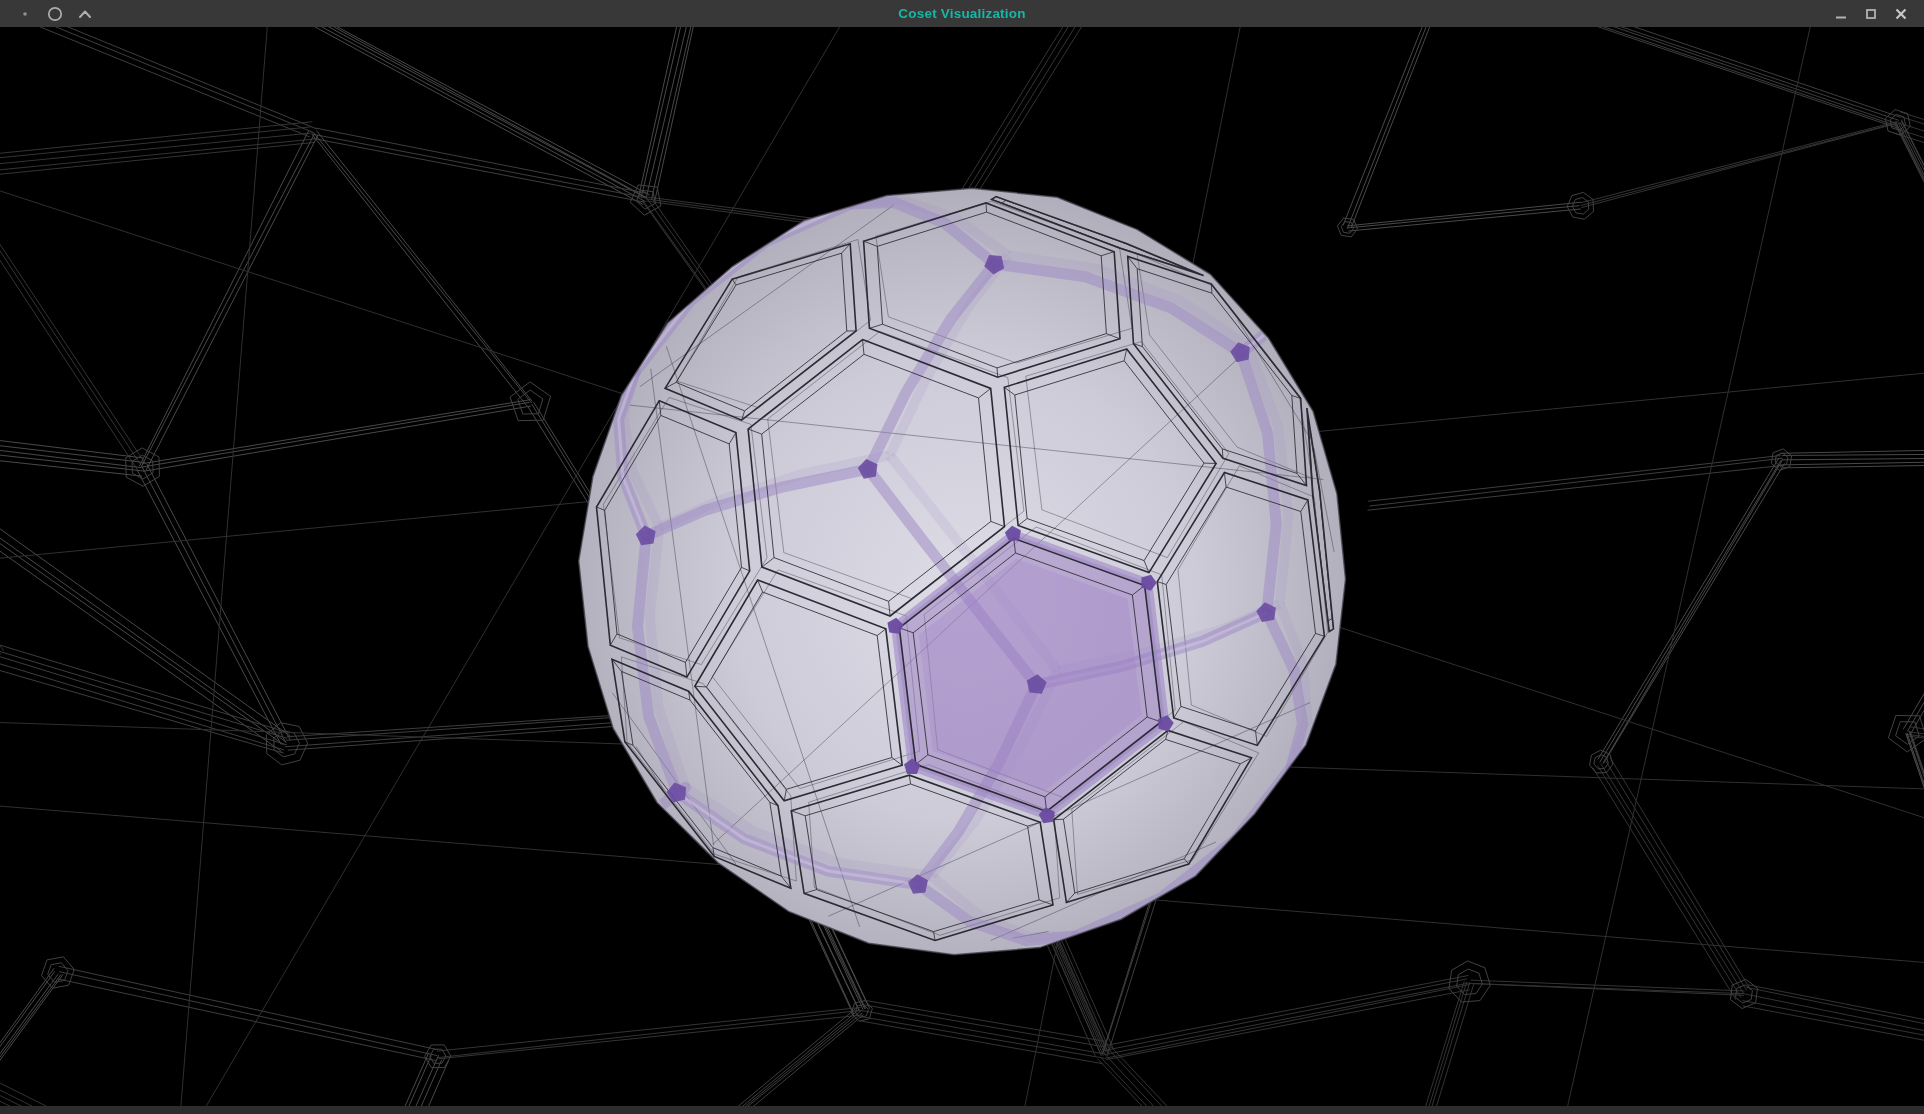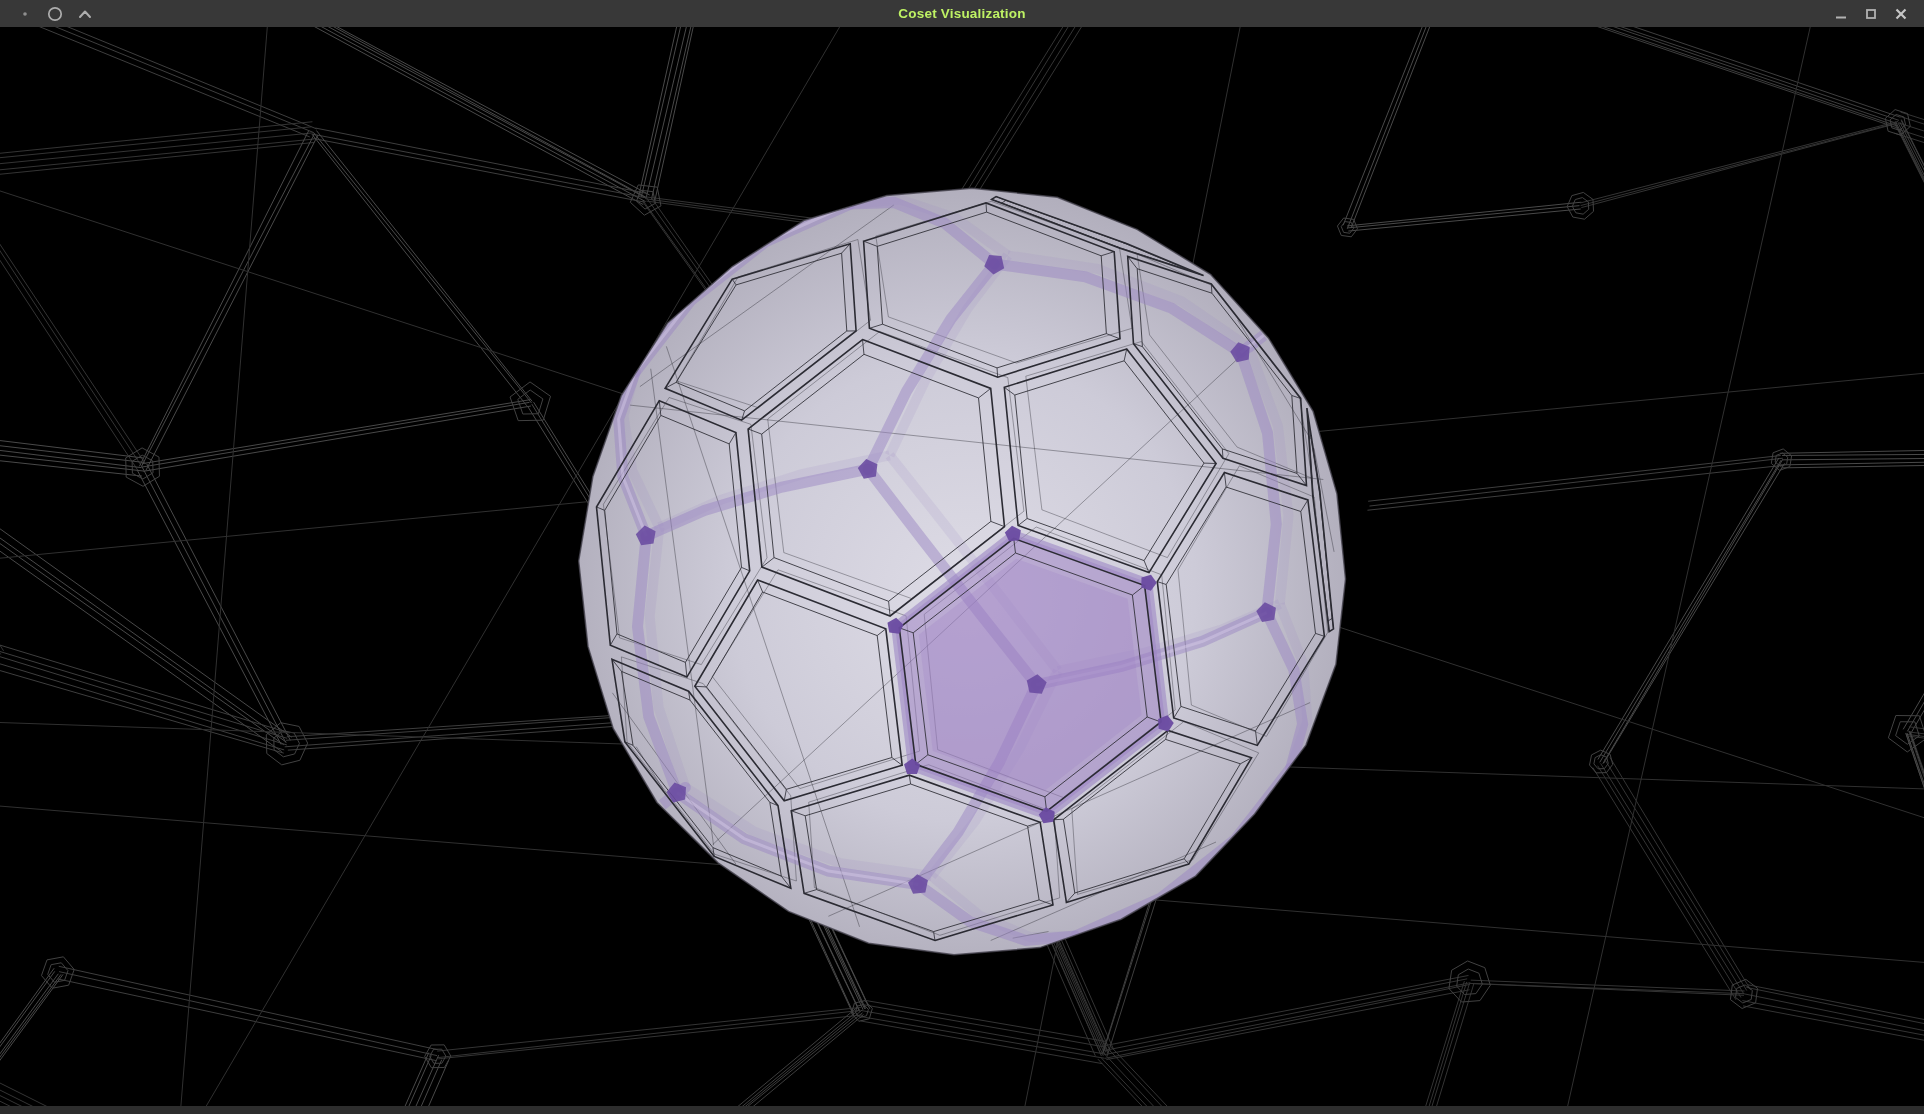--- a/index.html
+++ b/index.html
@@ -1,21 +1,21 @@
 <!DOCTYPE html>
 <html><head>
 <meta charset="utf-8">
 <style>
   html,body{margin:0;padding:0;background:#000;overflow:hidden;}
   .window{position:relative;width:1924px;height:1114px;background:#000;font-family:"Liberation Sans",sans-serif;}
   .titlebar{position:absolute;top:0;left:0;width:100%;height:27px;background:#383838;display:flex;align-items:center;justify-content:space-between;z-index:5;}
   .tb-left{display:flex;align-items:center;gap:0;padding-left:10px;}
   .tb-right{display:flex;align-items:center;padding-right:8px;}
   .tb-icon{display:inline-flex;align-items:center;justify-content:center;width:30px;height:27px;cursor:pointer;}
-  .tb-title{position:absolute;left:0;right:0;top:0;height:27px;line-height:27px;text-align:center;color:#bef264;font-size:13.5px;font-weight:bold;pointer-events:none;letter-spacing:0.2px;}
+  .tb-title{position:absolute;left:0;right:0;top:0;height:27px;line-height:27px;text-align:center;color:#14b8a6;font-size:13.5px;font-weight:bold;pointer-events:none;letter-spacing:0.2px;}
   .viewport{position:absolute;top:27px;left:0;width:1924px;height:1079px;display:block;background:#000;cursor:grab;}
   .bottom-strip{position:absolute;left:0;bottom:0;width:100%;height:8px;background:#2d2d2d;}
 </style>
 </head>
 <body>
 
 <div class="window">
 
   <div class="titlebar">
     <div class="tb-left">

